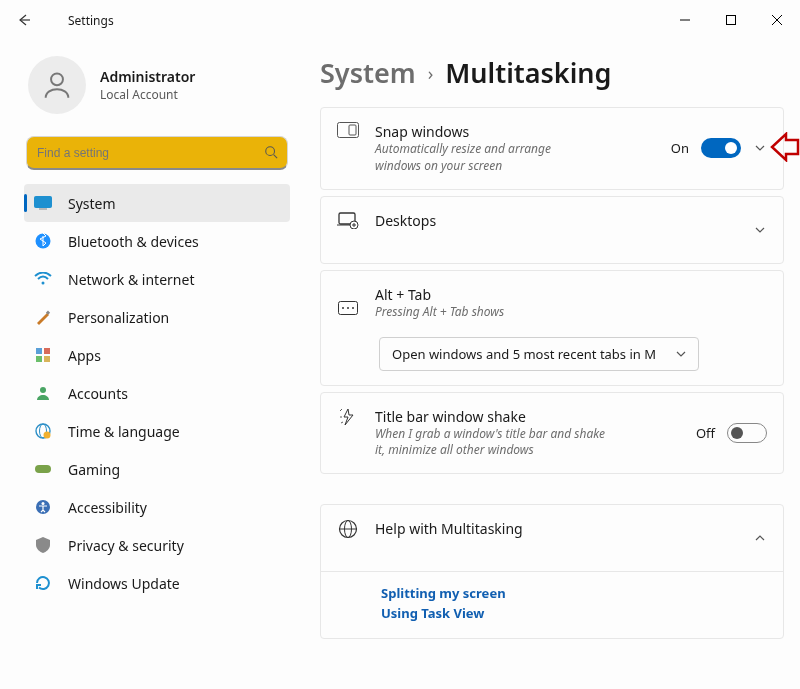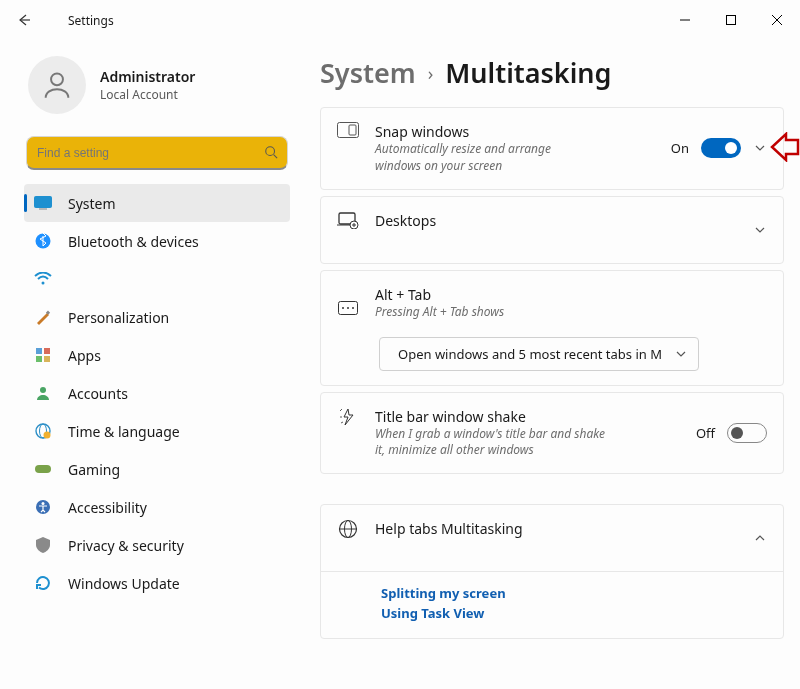--- a/index.html
+++ b/index.html
@@ -38,21 +38,21 @@
   .card-sub { font-size: 12px; color: #6d6d6d; line-height: 1.4; max-width: 220px; font-style: italic; }
   .card-right { display: flex; align-items: center; gap: 12px; }
   .state-label { font-size: 13px; }
   .toggle { width: 40px; height: 20px; border-radius: 10px; position: relative; cursor: pointer; display: inline-block; }
   .toggle.on { background: #0067c0; }
   .toggle.on::after { content: ""; position: absolute; width: 12px; height: 12px; background: #fff; border-radius: 50%; top: 4px; left: 24px; }
   .toggle.off { background: #fdfdfd; border: 1px solid #888; }
   .toggle.off::after { content: ""; position: absolute; width: 12px; height: 12px; background: #555; border-radius: 50%; top: 3px; left: 3px; }
   .chev { width: 14px; height: 14px; display: flex; align-items: center; justify-content: center; }
   .select-wrap { margin: 0 0 14px 58px; }
-  .select { height: 34px; border: 1px solid #d0d0d0; border-radius: 4px; padding: 0 30px 0 12px; font-size: 13px; background: #fdfdfd; display: inline-flex; align-items: center; position: relative; cursor: pointer; min-width: 320px; justify-content: center; }
+  .select { height: 34px; border: 1px solid #d0d0d0; border-radius: 4px; padding: 0 30px 0 12px; font-size: 13px; background: #fdfdfd; display: inline-flex; align-items: center; position: relative; cursor: pointer; min-width: 320px; }
   .select .chev { position: absolute; right: 10px; }
   .help-body { border-top: 1px solid #e7e7e7; padding: 12px 16px 16px 60px; display: flex; flex-direction: column; gap: 2px; font-weight: bold; }
   .help-link { color: #115fb1; font-size: 13px; cursor: pointer; }
   .annot-arrow { position: absolute; right: 0; top: 132px; }
   .root { position: relative; width: 800px; height: 689px; }
 </style>
 </head>
 <body>
 <div class="root">
 
@@ -133,20 +133,21 @@
         <span>Bluetooth &amp; devices</span>
       </li>
       <li class="nav-item">
         <span class="nav-icon">
               <svg width="18" height="14" viewBox="0 0 18 14">
                 <path d="M1 4 Q9 -3 17 4" fill="none" stroke="#1e90d0" stroke-width="2"></path>
                 <path d="M4 7 Q9 2 14 7" fill="none" stroke="#1e90d0" stroke-width="2"></path>
                 <circle cx="9" cy="11" r="1.5" fill="#1e90d0"></circle>
               </svg>
             </span>
+        <span>Network &amp; internet</span>
       </li>
       <li class="nav-item">
         <span class="nav-icon">
               <svg width="16" height="16">
                 <path d="M2 14 L12 4 L14 6 L4 16z" fill="#c97b28"></path>
                 <rect x="12" y="2" width="3" height="3" fill="#888" transform="rotate(45 13 3)"></rect>
               </svg>
             </span>
         <span>Personalization</span>
       </li>
@@ -324,21 +325,21 @@
     <div class="card">
       <div class="card-row">
         <span class="card-icon">
           <svg width="20" height="20">
                 <circle cx="10" cy="10" r="8.5" fill="none" stroke="#333" stroke-width="1.2"></circle>
                 <ellipse cx="10" cy="10" rx="3.5" ry="8.5" fill="none" stroke="#333" stroke-width="1"></ellipse>
                 <line x1="1.5" y1="10" x2="18.5" y2="10" stroke="#333"></line>
               </svg>
         </span>
         <div class="card-text">
-          <div class="card-title">Help tabs Multitasking</div>
+          <div class="card-title">Help with Multitasking</div>
         </div>
         <div class="card-right">
           <span class="chev">
             <svg width="12" height="12">
                   <path d="M2 8l4-4 4 4" fill="none" stroke="#555" stroke-width="1.2"></path>
                 </svg>
           </span>
         </div>
       </div>
       <div class="help-body">

